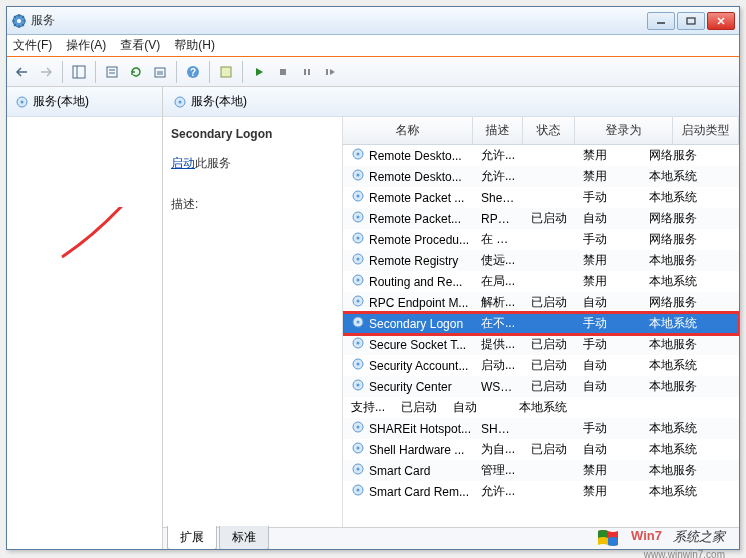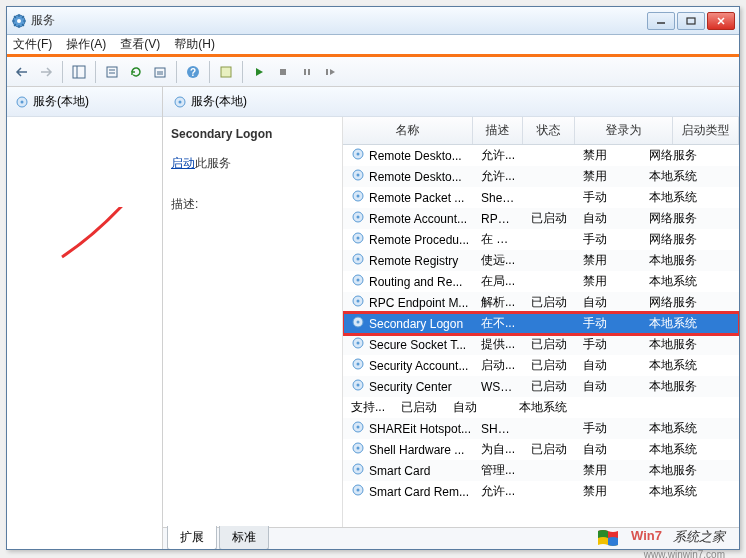--- a/index.html
+++ b/index.html
@@ -8,21 +8,21 @@
 .window { position: absolute; left: 6px; top: 6px; width: 734px; height: 544px; background: #fff; border: 1px solid #5a7ca0; box-shadow: 2px 2px 4px rgba(0,0,0,0.2); }
 
 .titlebar { height: 28px; background: linear-gradient(to bottom, #f7fbff, #dce9f7); display: flex; align-items: center; padding: 0 4px; border-bottom: 1px solid #a0b8d0; }
 .titlebar .app-icon { width: 16px; height: 16px; margin-right: 4px; }
 .titlebar .title { font-size: 12px; color: #333; flex: 1; }
 .titlebar .win-btns { display: flex; gap: 2px; }
 .titlebar .win-btn { width: 28px; height: 18px; border: 1px solid #8aa8c8; background: linear-gradient(#eaf2fb,#cfe1f3); border-radius: 2px; display:flex; align-items:center; justify-content:center; }
 .titlebar .win-btn.close { background: linear-gradient(#f28b82,#d93025); border-color:#b02a1f; }
 .titlebar .win-btn svg { display:block; }
 
-.menubar { height: 22px; border-bottom: 3px solid #f97316; display: flex; align-items: center; padding: 0 6px; font-size: 12px; }
+.menubar { height: 22px; border-bottom: 1px solid #f97316; display: flex; align-items: center; padding: 0 6px; font-size: 12px; }
 .menubar span { margin-right: 14px; color: #222; }
 
 .toolbar { height: 30px; border-bottom: 1px solid #d0d0d0; background: linear-gradient(#fbfcfe,#eef3f9); display:flex; align-items:center; padding: 0 4px; gap: 2px; }
 .toolbar .sep { width:1px; height:22px; background:#c0c8d0; margin:0 3px; }
 .tool-btn { width:22px; height:22px; border:1px solid transparent; border-radius:2px; display:flex; align-items:center; justify-content:center; }
 
 .body-area { display:flex; height: calc(100% - 28px - 22px - 30px); }
 
 .left-pane { width: 156px; border-right:1px solid #d0d0d0; background:#fff; }
 .left-header { background: linear-gradient(#f7fbff,#e6eef8); padding: 6px 8px; font-size:12px; display:flex; align-items:center; border-bottom:1px solid #d8e0ea; }
@@ -252,21 +252,21 @@
                 <div class="cell status"></div>
                 <div class="cell startup">手动</div>
                 <div class="cell logon">本地系统</div>
               </div>
               <div class="row">
                 <div class="cell name">
                   <span><svg class="svc-icon" viewBox="0 0 14 14">
                       <circle cx="7" cy="7" r="5" fill="#d8e8f8" stroke="#5a9bd5"></circle>
                       <circle cx="7" cy="7" r="1.5" fill="#5a9bd5"></circle>
                     </svg></span>
-                  <span>Remote Account...</span>
+                  <span>Remote Packet...</span>
                 </div>
                 <div class="cell desc">RPC...</div>
                 <div class="cell status">已启动</div>
                 <div class="cell startup">自动</div>
                 <div class="cell logon">网络服务</div>
               </div>
               <div class="row">
                 <div class="cell name">
                   <span><svg class="svc-icon" viewBox="0 0 14 14">
                       <circle cx="7" cy="7" r="5" fill="#d8e8f8" stroke="#5a9bd5"></circle>

